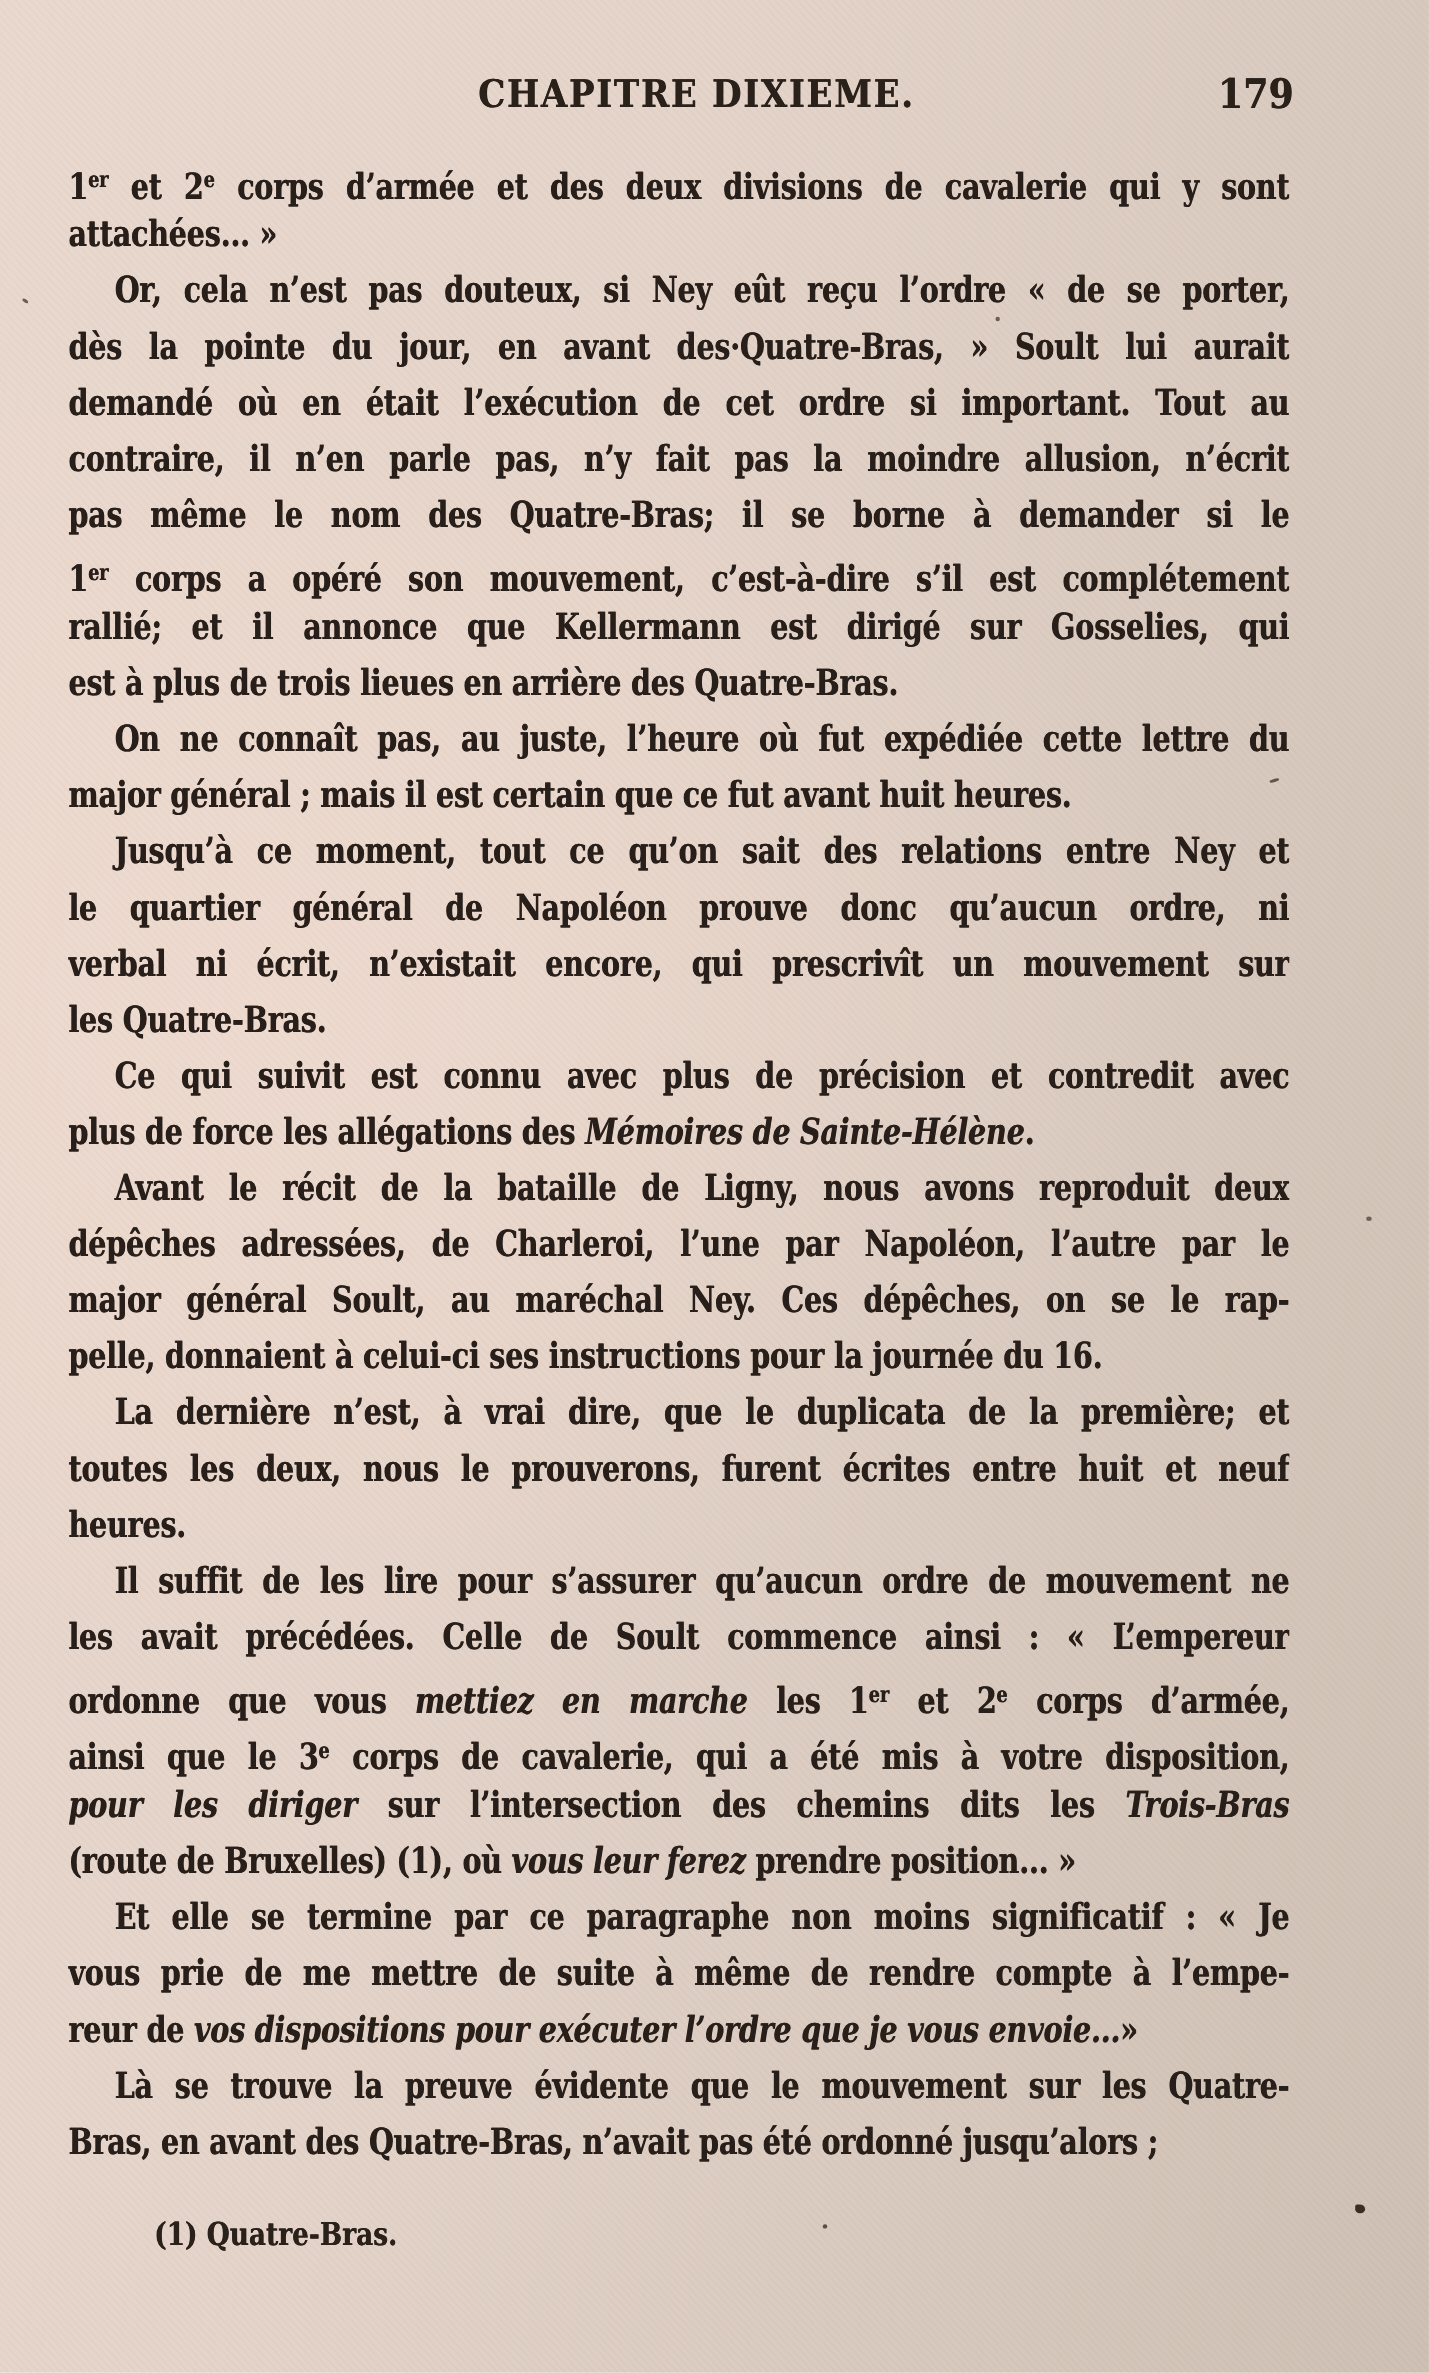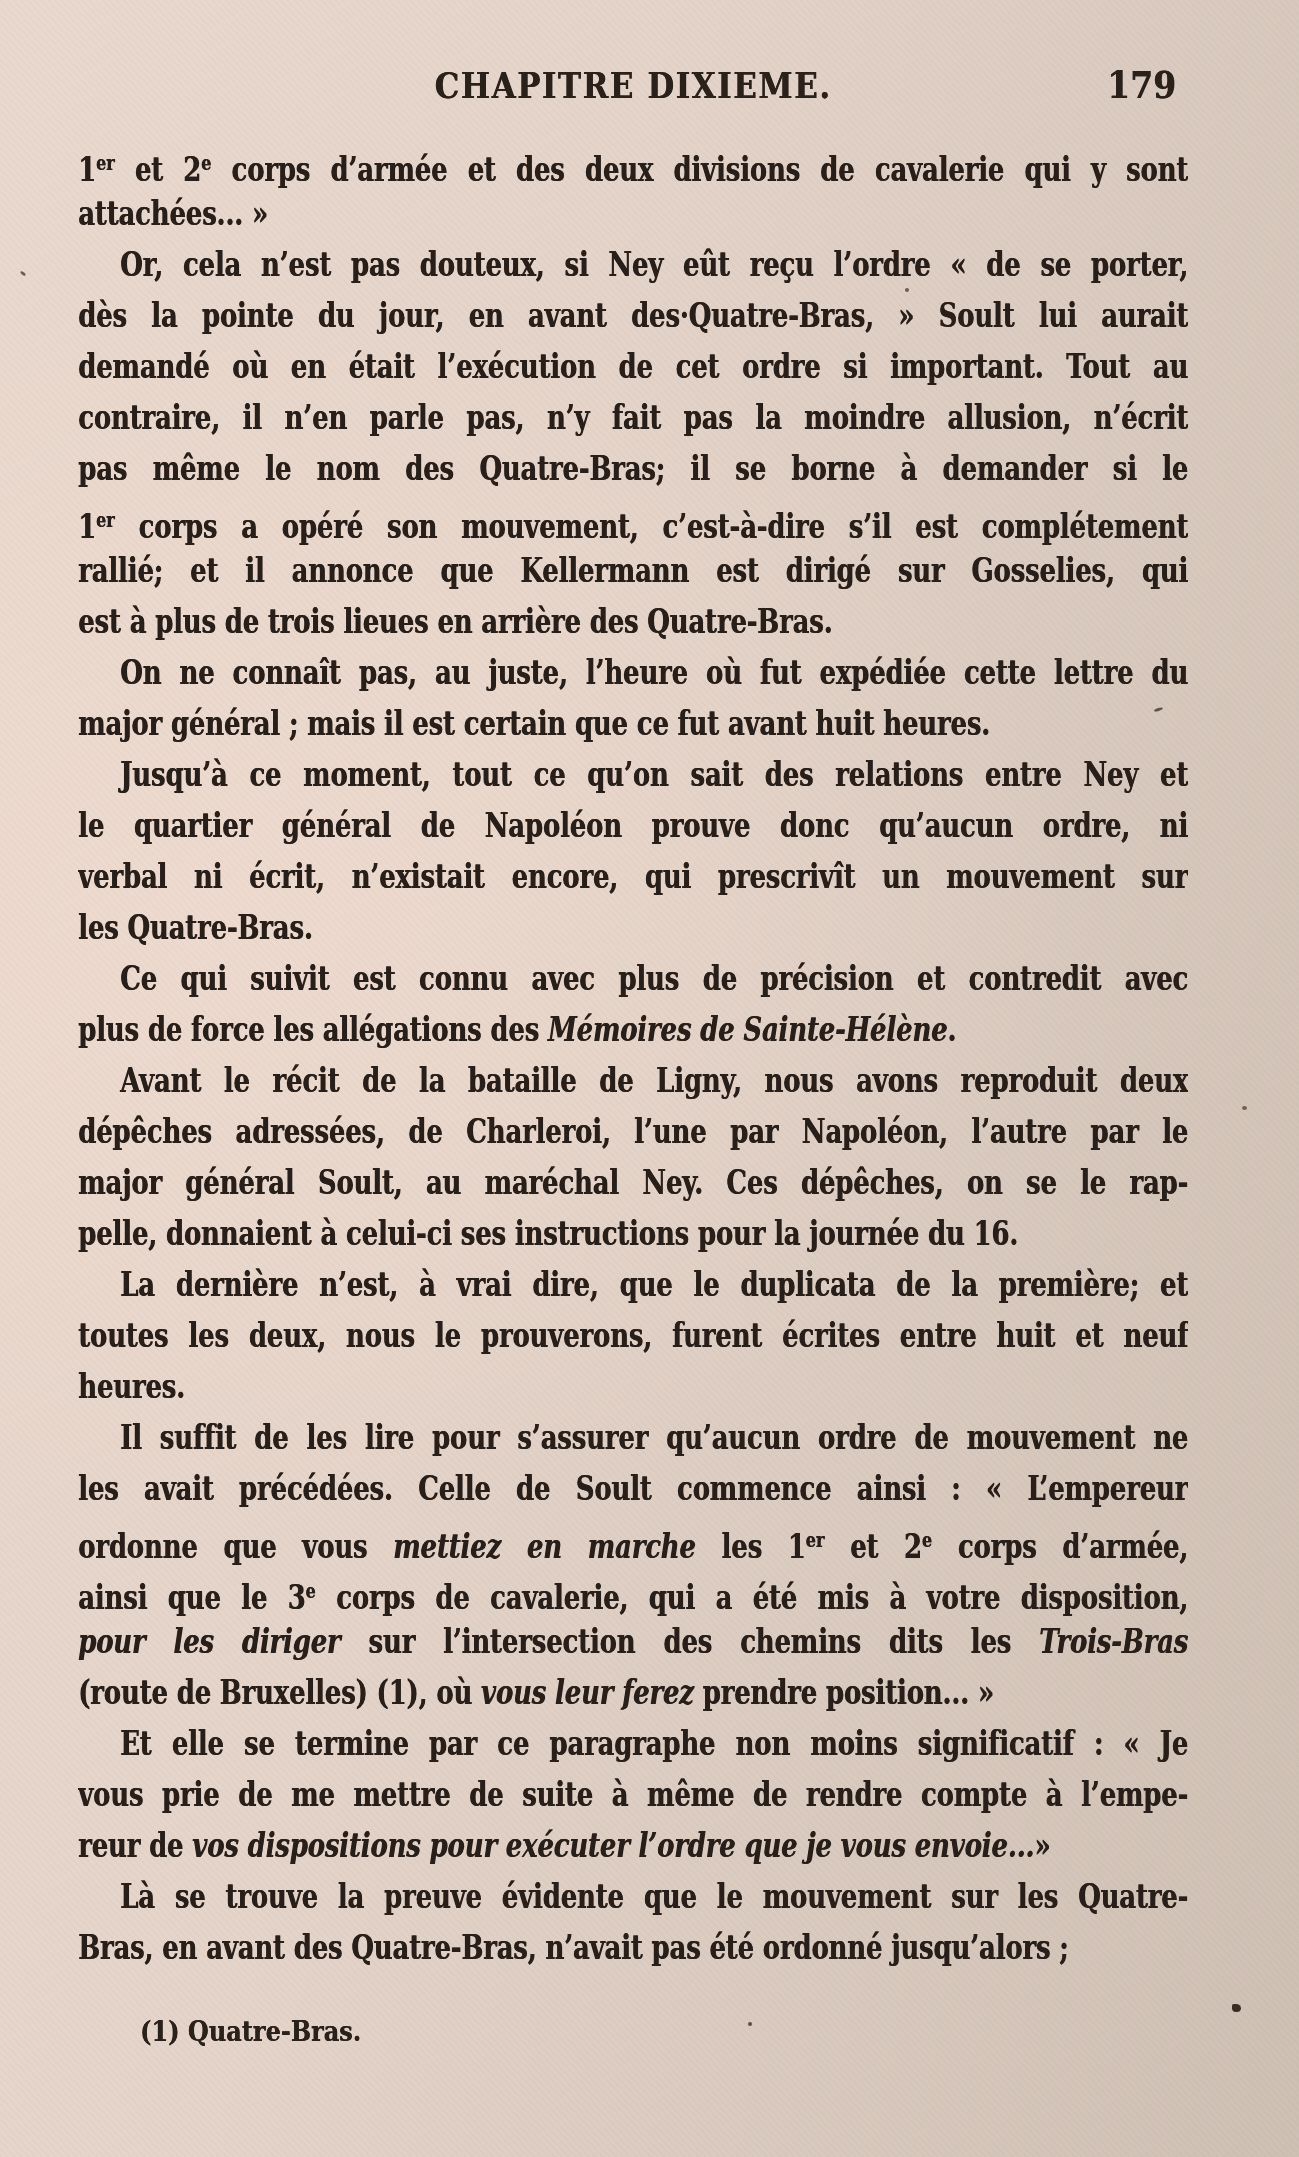--- a/index.html
+++ b/index.html
@@ -25,21 +25,21 @@
     transform:scaleY(1.12);transform-origin:center;
     text-shadow:0.4px 0 0 currentColor;
   }
   .pagenum{
     position:absolute;right:12px;top:-2px;
     font-size:33px;font-weight:700;
     transform:scaleY(1.12);transform-origin:center;
     text-shadow:0.4px 0 0 currentColor;
   }
   .textblock{
-    position:absolute;left:78px;top:138px;width:1110px;
+    position:absolute;left:62px;top:138px;width:1110px;
     color:#281f1a;
   }
   .line{
     height:51px;line-height:51px;overflow:hidden;
     font-size:26px;font-weight:700;letter-spacing:-0.2px;
     text-align:justify;text-align-last:justify;
     transform:scaleY(1.26);transform-origin:left center;
     text-shadow:0.45px 0 0 currentColor;
     white-space:normal;
   }

